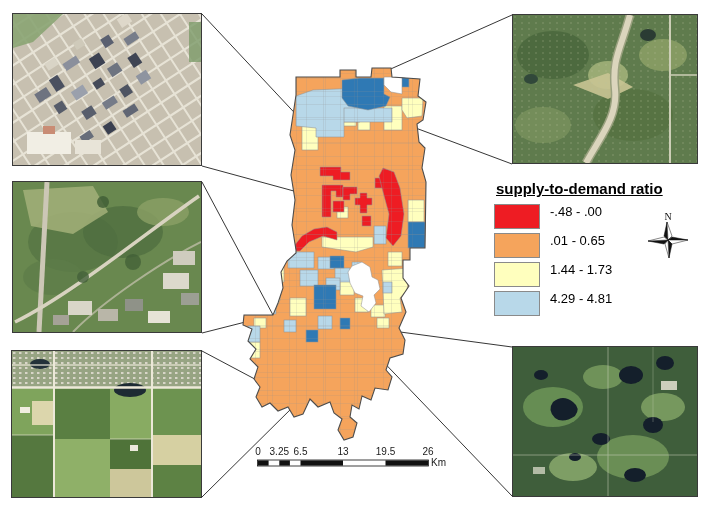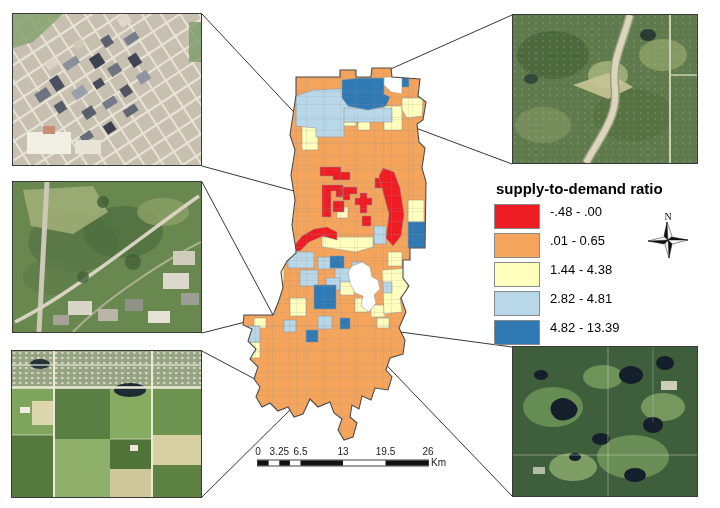--- a/index.html
+++ b/index.html
@@ -9,21 +9,21 @@
   .inset svg{display:block;}
   #overlay{position:absolute;left:0;top:0;}
   
   .f0{fill:var(--class0,#ee1c23);} .f1{fill:var(--class1,#f5a45c);}
   .f2{fill:var(--class2,#ffffbe);} .f3{fill:var(--class3,#b8d8e9);}
   .f4{fill:var(--class4,#2f79b4);} .fw{fill:var(--nodata,#ffffff);}
   .tract{stroke:var(--tractline,#8f8f8f);stroke-width:.55;}
   .leader{stroke:#1f1f1f;stroke-width:.9;fill:none;}
   
   #legend{position:absolute;left:494px;top:180px;width:215px;}
-  #legend .lg-title{font-size:15px;font-weight:bold;color:#000;margin:0 0 7px 2px;letter-spacing:0;}
+  #legend .lg-title{font-size:15px;font-weight:bold;color:#000;margin:0 0 7px 2px;letter-spacing:0;text-decoration:underline;}
   .lg-row{display:flex;margin-bottom:4px;height:25px;}
   .lg-swatch{width:46px;height:25px;border:1px solid #8a8a8a;box-sizing:border-box;flex:0 0 46px;}
   .lg-label{font-size:13px;color:#000;margin-left:10px;white-space:nowrap;}
 </style>
 </head>
 <body>
 
 <div id="stage">
 
   <svg id="overlay" width="720" height="508" viewBox="0 0 720 508">
@@ -361,25 +361,21 @@
     <div class="lg-row">
       <div class="lg-swatch" style="background-color: rgb(238, 28, 35);"></div>
       <div class="lg-label">-.48 - .00</div>
     </div>
     <div class="lg-row">
       <div class="lg-swatch" style="background-color: rgb(245, 164, 92);"></div>
       <div class="lg-label">.01 - 0.65</div>
     </div>
     <div class="lg-row">
       <div class="lg-swatch" style="background-color: rgb(255, 255, 190);"></div>
-      <div class="lg-label">1.44 - 4.38</div>
+      <div class="lg-label">1.44 - 1.73</div>
     </div>
     <div class="lg-row">
       <div class="lg-swatch" style="background-color: rgb(184, 216, 233);"></div>
-      <div class="lg-label">2.82 - 4.81</div>
+      <div class="lg-label">4.29 - 4.81</div>
     </div>
-    <div class="lg-row">
-      <div class="lg-swatch" style="background-color: rgb(47, 121, 180);"></div>
-      <div class="lg-label">4.82 - 13.39</div>
-    </div>
   </div>
 
 </div>
 
 </body></html>

